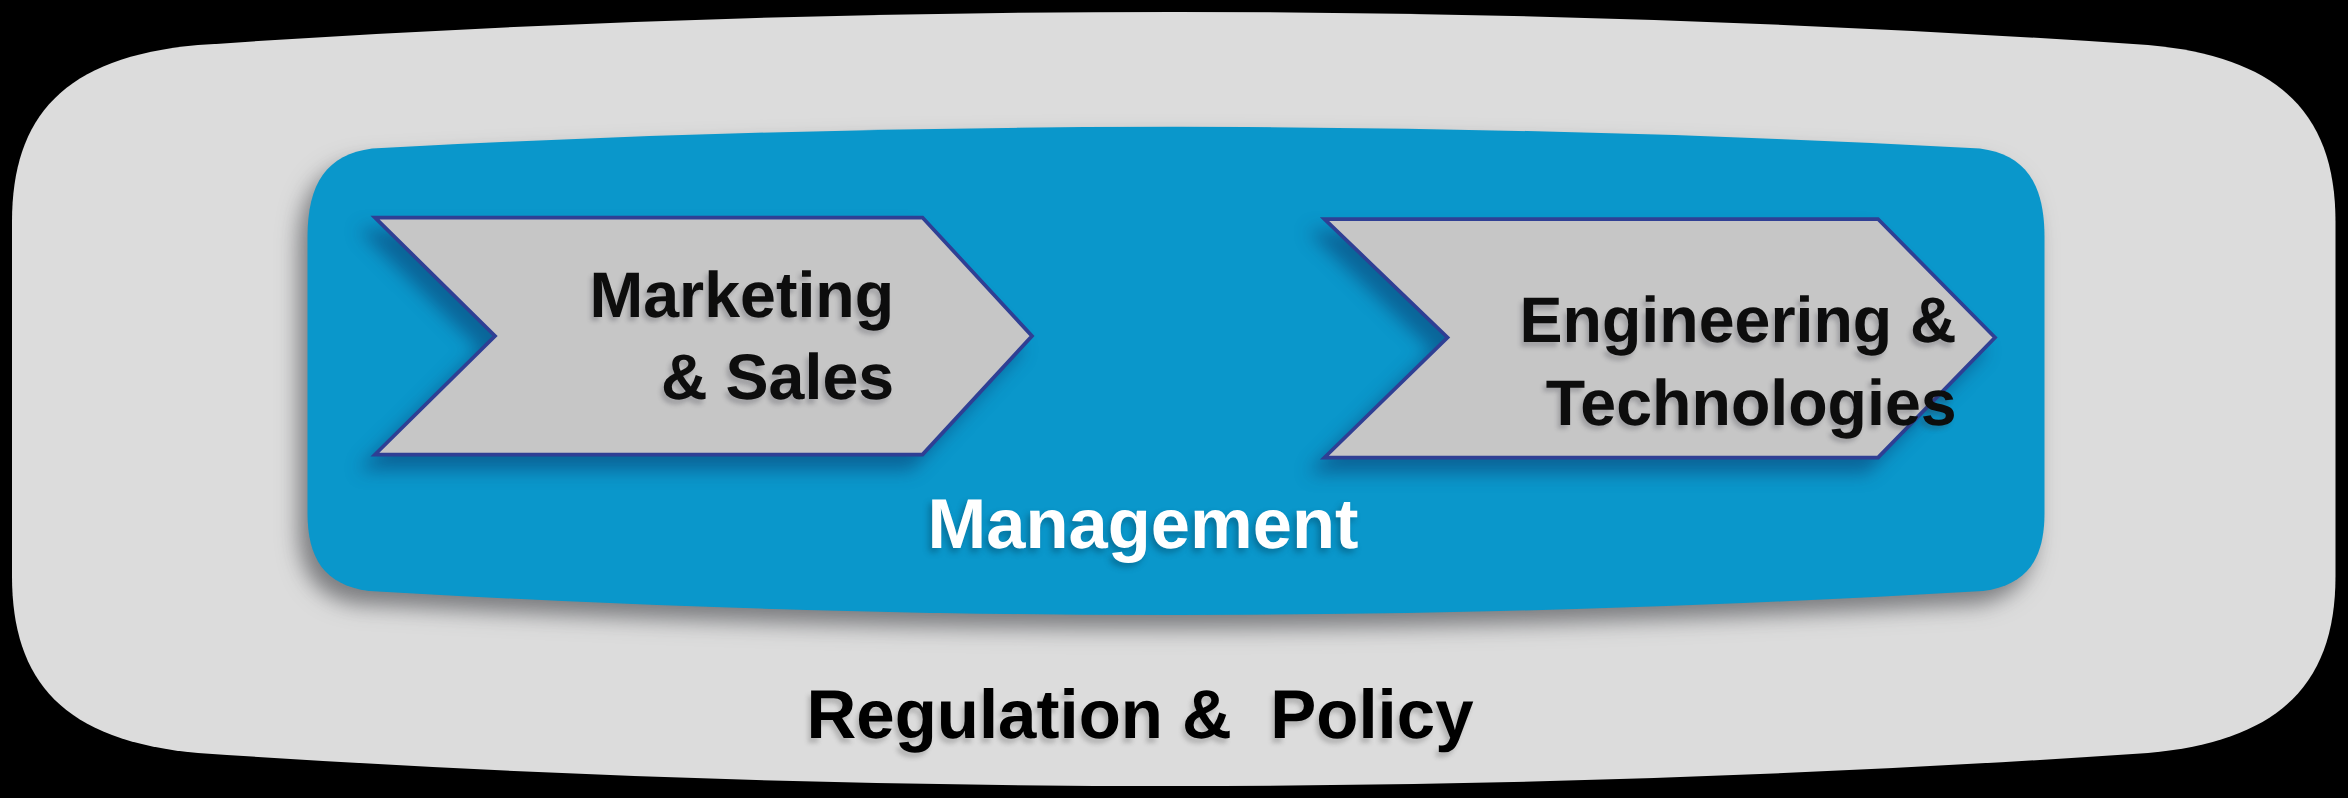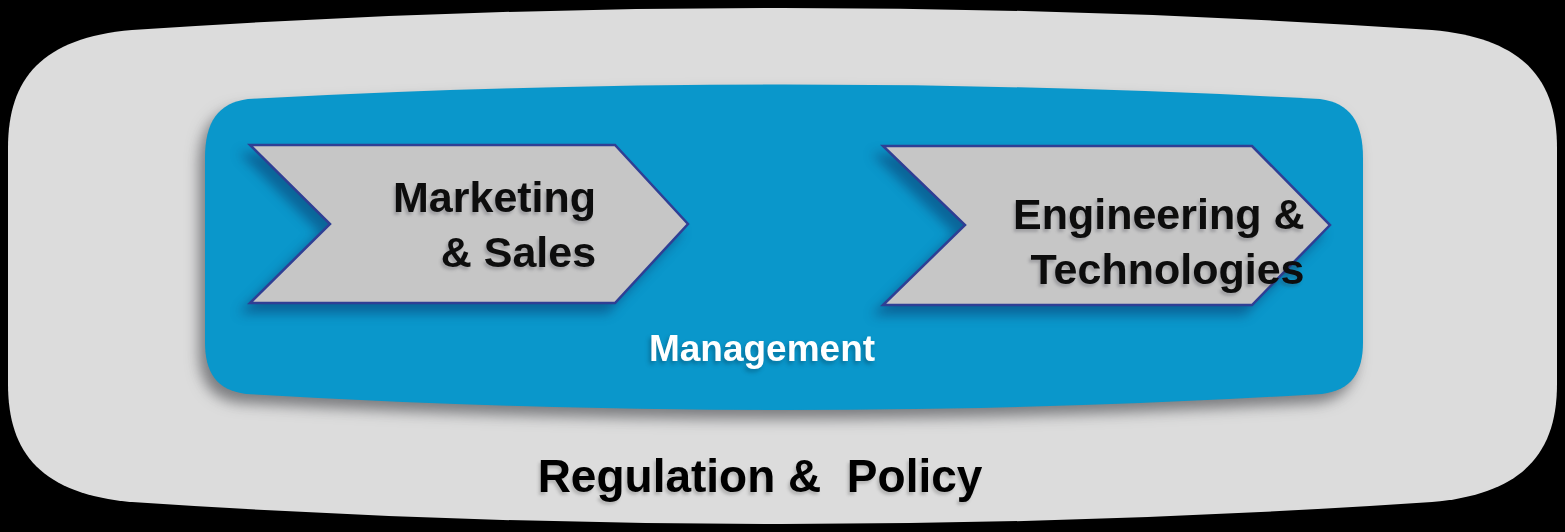--- a/index.html
+++ b/index.html
@@ -39,21 +39,21 @@
     line-height: 55px;
     font-weight: 600;
     color: #0d0d0d;
     text-align: right;
     text-shadow: -2px 3px 3px rgba(50, 50, 65, 0.25);
   }
   .marketing-label   { left: 393px; top: 170px; }
   .engineering-label { left: 973px; top: 187px; margin-left: 40px; }
   .management-label {
     left: 462px; top: 321px; width: 600px;
-    font-size: 37px; line-height: 55px; font-weight: 600;
+    font-size: 47px; line-height: 55px; font-weight: 600;
     color: #ffffff; text-align: center;
     text-shadow: -2px 3px 4px rgba(0, 55, 80, 0.40);
   }
   .regulation-label {
     left: 410px; top: 447px; width: 700px;
     font-size: 46px; line-height: 58px; font-weight: 600;
     color: #000000; text-align: center;
     white-space: pre;
     text-shadow: -2px 3px 3px rgba(95, 95, 95, 0.30);
   }

